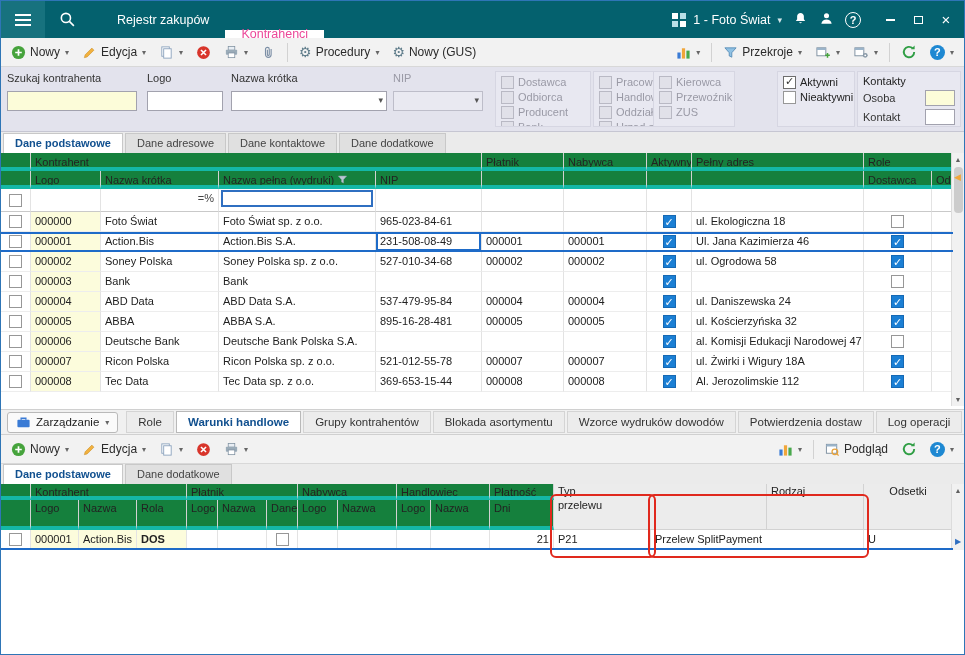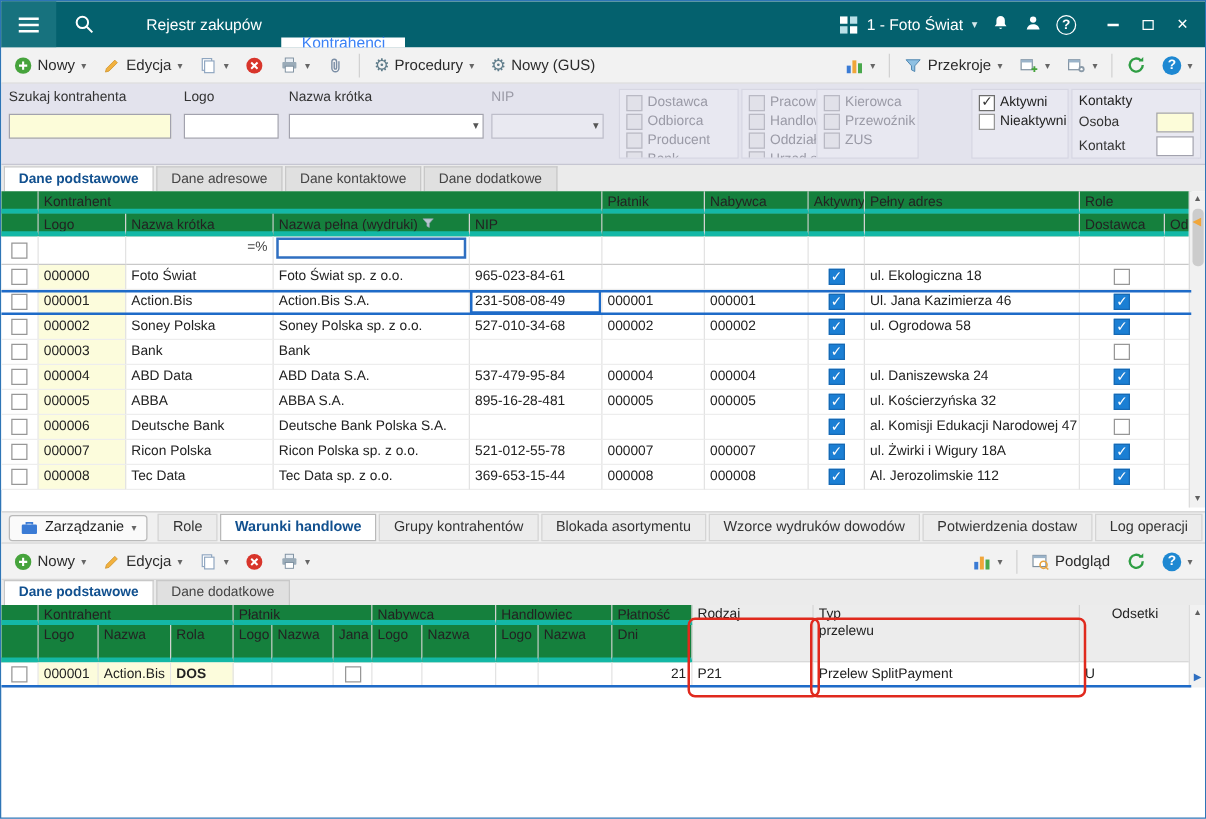--- a/index.html
+++ b/index.html
@@ -9,21 +9,21 @@
   [data-interactable="true"] { cursor:pointer; }
   button { background:none; border:none; font:inherit; color:inherit; }
 
   
   .titlebar { position:absolute; top:0; left:0; right:0; height:37px; background:#04616e; display:flex; align-items:stretch; color:#fff; }
   .tb-tile { width:44px; display:flex; align-items:center; justify-content:center; flex:none; }
   .tb-tile.menu { background:#17727e; }
   .hamburger i { display:block; width:16px; height:2px; background:#fff; margin:3px 0; }
   .nav-tab { padding:0 16px; display:flex; align-items:center; font-size:12.5px; white-space:nowrap; }
   .nav-tab.first { margin-left:12px; }
-  .nav-tab.active { background:#fff; color:#3b82f6;margin-top:29px; }
+  .nav-tab.active { background:#fff; color:#ec4899;margin-top:29px; }
   .tb-right { margin-left:auto; display:flex; align-items:center; gap:11px; padding-right:6px; }
   .company { display:flex; align-items:center; gap:7px; font-size:12.5px;justify-content:center; }
   .chev-w { font-size:9px; color:#d5e7ea; }
   .tb-help { width:16px; height:16px; border:1.3px solid #fff; border-radius:50%; font-size:11px; font-weight:bold; display:flex; align-items:center; justify-content:center; }
   .win-controls { display:flex; align-items:center; gap:4px; margin-left:6px; }
   .wc { width:24px; height:22px; display:flex; align-items:center; justify-content:center; }
   .wc-min i { width:9px; height:2px; background:#fff; display:block; }
   .wc-max i { width:9px; height:8px; border:1.5px solid #fff; display:block; }
   .wc-close { font-size:15px; line-height:1; }
 
@@ -730,30 +730,30 @@
           <div class="gcell" style="width:93px" data-interactable="true">Handlowiec</div>
           <div class="gcell" style="width:64px" data-interactable="true">Płatność</div>
         </div>
         <div class="grow ghead hcols2" data-interactable="false">
           <div class="gcell b-cb" data-interactable="false"></div>
           <div class="gcell" style="width:48px" data-interactable="true">Logo</div>
           <div class="gcell" style="width:58px" data-interactable="true">Nazwa</div>
           <div class="gcell" style="width:50px" data-interactable="true">Rola</div>
           <div class="gcell" style="width:31px" data-interactable="true">Logo</div>
           <div class="gcell" style="width:49px" data-interactable="true">Nazwa</div>
-          <div class="gcell" style="width:31px" data-interactable="true">Jana</div>
+          <div class="gcell" style="width:31px" data-interactable="true">Dane</div>
           <div class="gcell" style="width:40px" data-interactable="true">Logo</div>
           <div class="gcell" style="width:59px" data-interactable="true">Nazwa</div>
           <div class="gcell" style="width:34px" data-interactable="true">Logo</div>
           <div class="gcell" style="width:59px" data-interactable="true">Nazwa</div>
           <div class="gcell" style="width:64px" data-interactable="true">Dni</div>
         </div>
       </div>
+      <div class="tallcell" style="width:213px" data-interactable="true"><span class="wrap-70" data-interactable="false">Typ przelewu</span></div>
       <div class="tallcell" style="width:97px" data-interactable="true">Rodzaj</div>
-      <div class="tallcell" style="width:213px" data-interactable="true"><span class="wrap-70" data-interactable="false">Typ przelewu</span></div>
       <div class="tallcell center" style="width:89px" data-interactable="true">Odsetki</div>
     </div>
     <div class="grow drow selected-b" data-interactable="true">
       <div class="gcell b-cb cell-center" data-interactable="true">
           <span class="cb" data-interactable="false"></span>
         </div>
       <div class="gcell yellow" style="width:48px" data-interactable="false">000001</div>
       <div class="gcell yellow" style="width:58px" data-interactable="false">Action.Bis</div>
       <div class="gcell yellow bold" style="width:50px" data-interactable="false">DOS</div>
       <div class="gcell" style="width:31px" data-interactable="false"></div>

